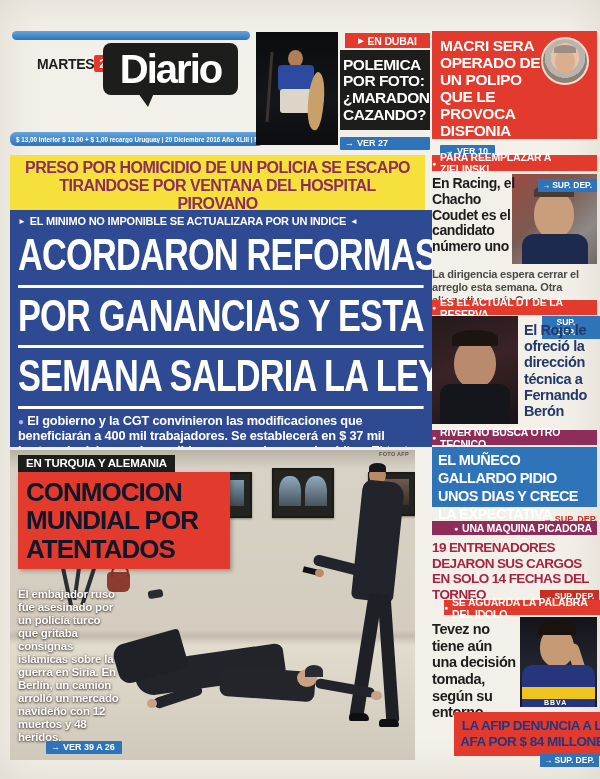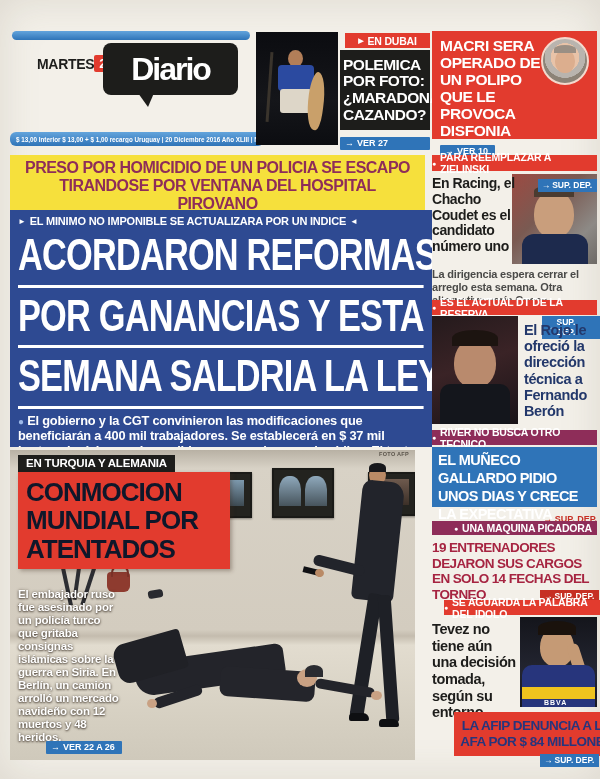--- a/index.html
+++ b/index.html
@@ -31,21 +31,21 @@
 
   <div class="abs bar-blue" style="left:12px;top:31px;width:238px;height:9px;"></div>
 
   <div class="abs" style="left:37px;top:55px;display:flex;align-items:center;">
     <span style="font-weight:bold;font-size:14px;color:#1d1d1b;letter-spacing:-.3px;">MARTES</span>
     <span style="background:#e23b2e;color:#fff;font-weight:bold;font-size:13px;padding:1px 5px;border-radius:2px;">20</span>
   </div>
 
   <div class="abs" style="left:103px;top:43px;width:135px;height:52px;background:#1d1d1b;border-radius:8px;
               display:flex;align-items:center;justify-content:center;">
-    <span style="color:#fff;font-weight:bold;font-size:32px;letter-spacing:-2px;">Diario</span>
+    <span style="color:#fff;font-weight:bold;font-size:40px;letter-spacing:-2px;">Diario</span>
   </div>
   <div class="abs" style="left:138px;top:93px;width:0;height:0;border-left:10px solid transparent;border-right:6px solid transparent;border-top:14px solid #1d1d1b;"></div>
 
 
   <div class="abs bar-blue" style="left:10px;top:132px;width:242px;height:14px;display:flex;align-items:center;padding:0 6px;">
     <span style="color:#fff;font-weight:bold;font-size:6.3px;white-space:nowrap;overflow:hidden;">$ 13,00  Interior $ 13,00 + $ 1,00 recargo  Uruguay | 20  Diciembre 2016  Año XLIII | Nº 15.366</span>
   </div>
 
   <div class="abs photo" style="left:256px;top:32px;width:82px;height:113px;background:linear-gradient(180deg,#0b0c10,#15161a 60%,#0c0d11);">
     <div class="abs" style="left:32px;top:18px;width:15px;height:17px;background:#b27e58;border-radius:50%;"></div>
@@ -157,21 +157,21 @@
                 padding:2px 8px 3px 8px;text-transform:uppercase;">
       <span>EN TURQUIA Y ALEMANIA</span>
     </div>
     <div class="abs redbox" style="left:8px;top:22px;width:212px;height:97px;display:flex;align-items:center;box-shadow:2px 2px 4px rgba(60,40,30,.35);">
       <span style="color:#0f172a;font-weight:bold;font-size:26px;line-height:1.08;letter-spacing:-1px;padding:0 8px;text-transform:uppercase;">CONMOCION MUNDIAL POR ATENTADOS</span>
     </div>
     <div class="abs txtshadow" style="left:8px;top:138px;width:102px;color:#fff;font-weight:bold;font-size:11.5px;line-height:1.13;letter-spacing:-.2px;">El embajador ruso fue asesinado por un policía turco que gritaba consignas islámicas sobre la guerra en Siria. En Berlín, un camión arrolló un mercado navideño con 12 muertos y 48 heridos.</div>
     <div class="abs" style="left:36px;top:286px;">
       <span class="verbadge">
         <span>→</span>
-        <span>VER 22 A 26</span>
+        <span>VER 39 A 26</span>
       </span>
     </div>
   </div>
 
   <div class="abs redbox kickbar" style="left:432px;top:155px;width:165px;height:16px;">
     <span style="font-size:7px;">●</span>
     <span>PARA REEMPLAZAR A ZIELINSKI</span>
   </div>
   <div class="abs photo" style="left:512px;top:174px;width:85px;height:90px;background:linear-gradient(135deg,#9c4a42 0,#7a5a52 40%,#8d8a86 75%,#6e6a66 100%);">
     <div class="abs face" style="left:22px;top:16px;width:40px;height:48px;background:#c99e7c;"></div>

